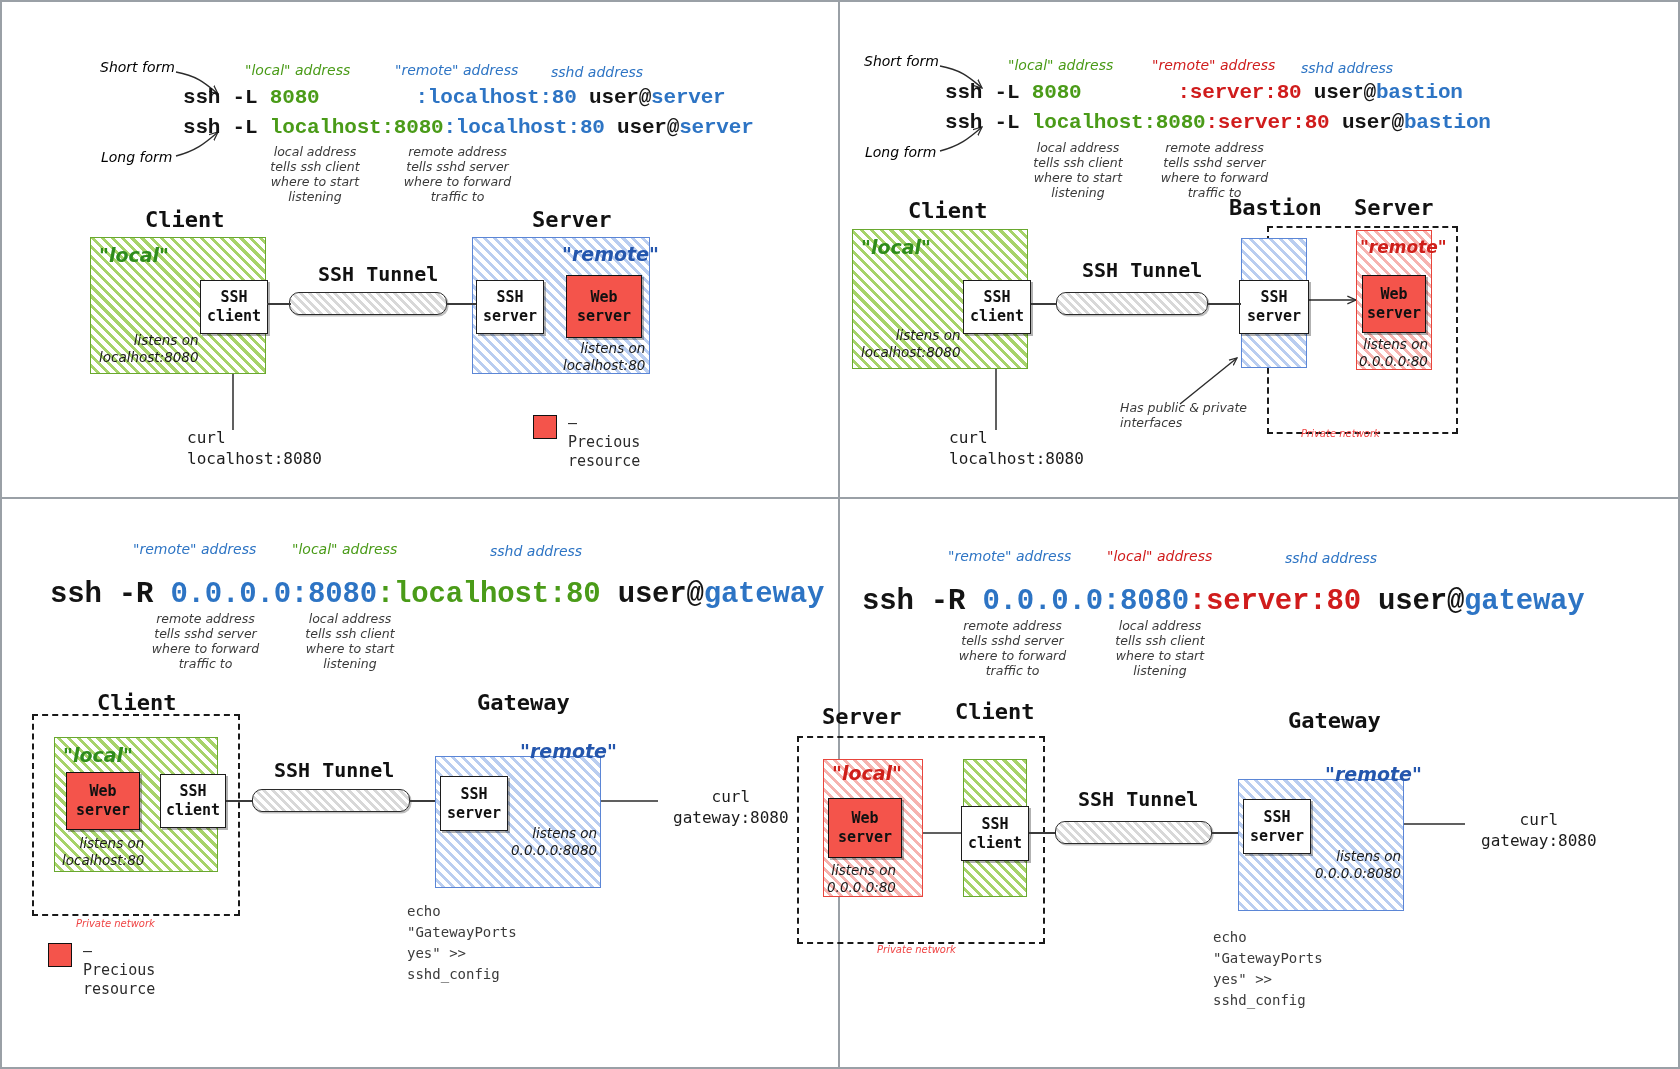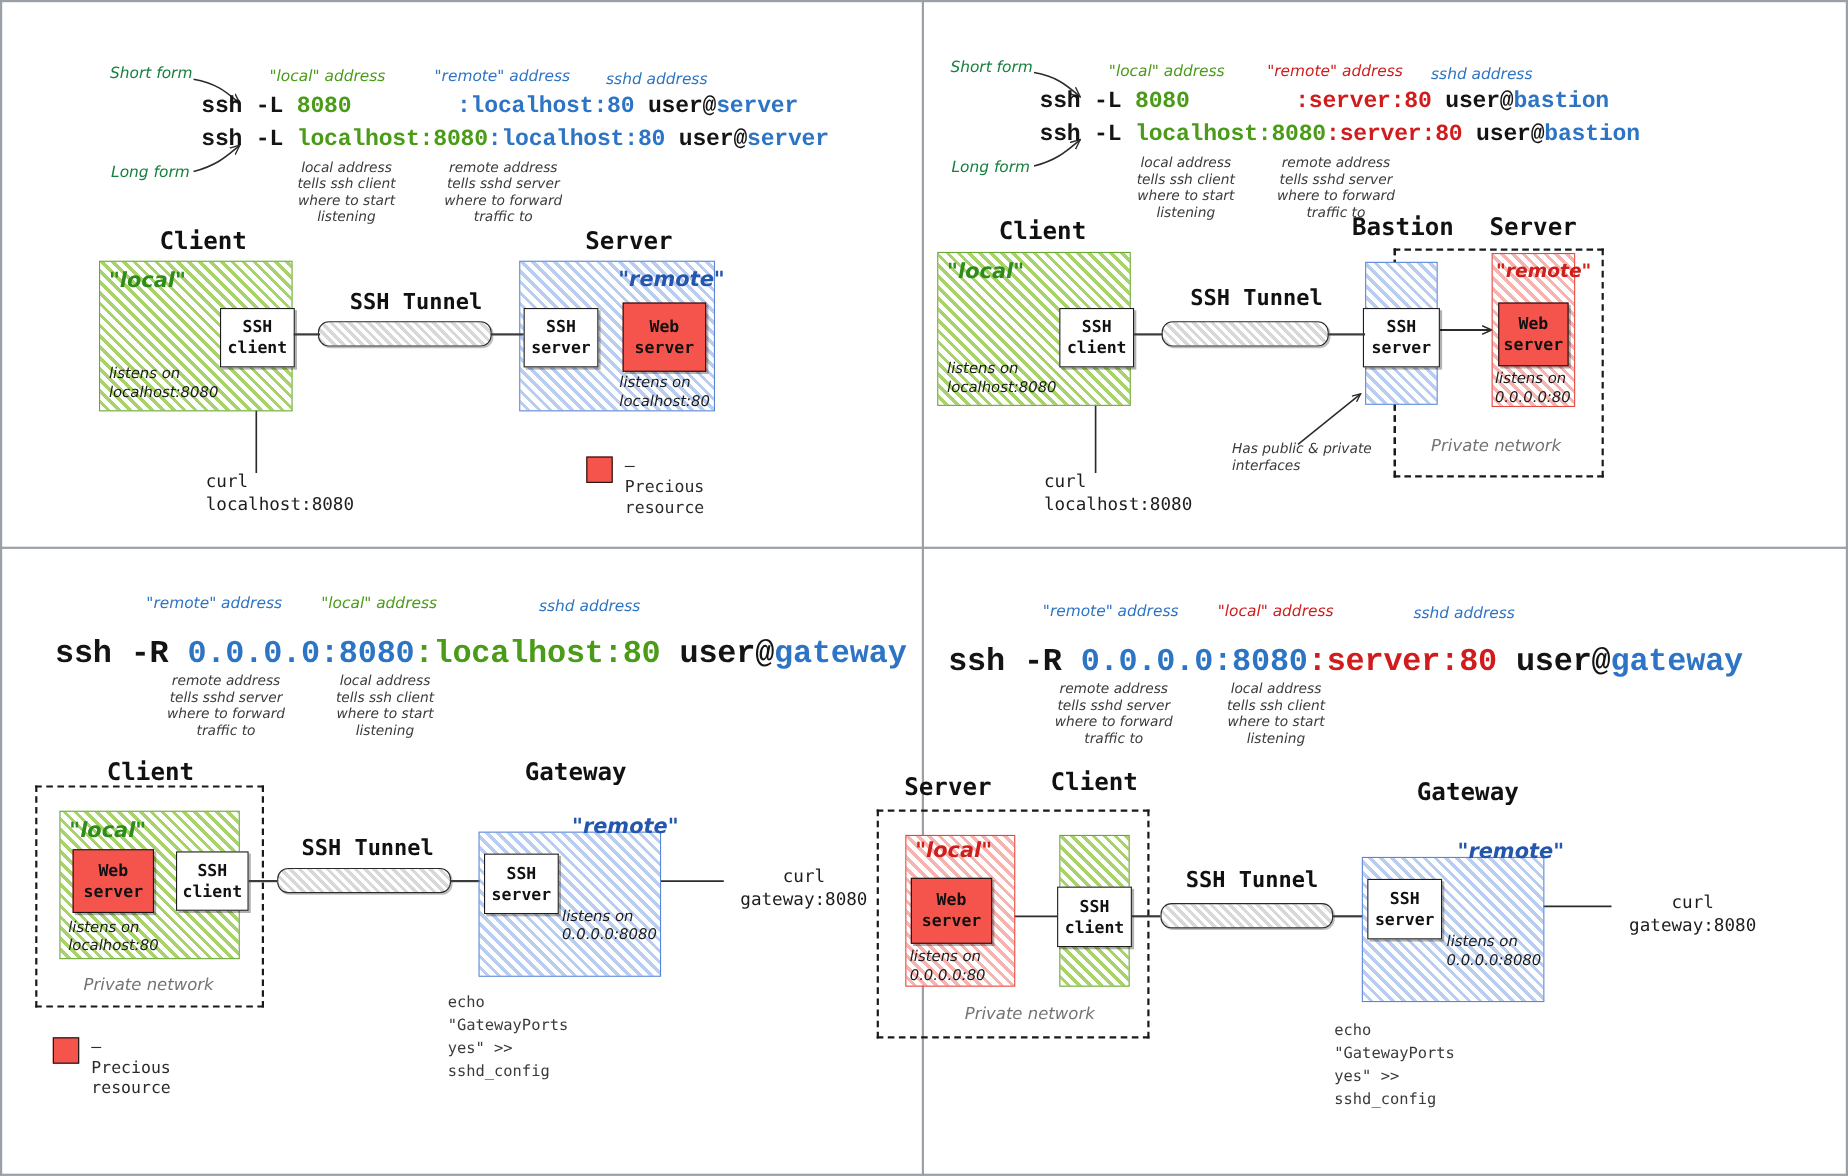--- a/index.html
+++ b/index.html
@@ -22,21 +22,21 @@
   .cmd.big{font-size:29px;}
   .g{color:#4a9b18;}
   .b{color:#2d74c4;}
   .r{color:#d01c1c;}
 
   .lbl{position:absolute;font-family:"DejaVu Sans",sans-serif;font-style:italic;
        font-size:14px;white-space:nowrap;}
   .lbl.g{color:#4a9b18;}
   .lbl.b{color:#2d74c4;}
   .lbl.r{color:#d01c1c;}
-  .lbl.k{color:#15803d;}
+  .lbl.k{color:#000000;}
 
   .note{position:absolute;font-family:"DejaVu Sans",sans-serif;font-style:italic;
         font-size:12.5px;line-height:15px;color:#3a3a3a;text-align:center;white-space:pre-line;}
 
   .title{position:absolute;font-family:"DejaVu Sans Mono",monospace;font-size:22px;
          font-weight:bold;color:#111;white-space:nowrap;}
 
   .termtext{position:absolute;font-family:"DejaVu Sans Mono",monospace;font-size:16px;
             color:#1c1c1c;white-space:pre-line;line-height:21px;margin-left:41px;}
   .termtext.sm{font-size:14px;color:#3a3a3a;}
@@ -57,37 +57,37 @@
   .zonelbl.r{color:#cf1f1a;}
 
   .svcbox{position:absolute;box-sizing:border-box;background:#fff;border:1.8px solid #1c1c1c;
           display:flex;align-items:center;justify-content:center;text-align:center;
           font-family:"DejaVu Sans Mono",monospace;font-size:15px;font-weight:bold;
           line-height:19px;color:#111;white-space:pre-line;
           box-shadow:2px 2px 0 rgba(0,0,0,.30);}
   .svcbox.web{background:#f4544b;border-color:#121212;color:#111;}
 
   .listen{position:absolute;font-family:"DejaVu Sans",sans-serif;font-style:italic;
-          font-size:13.5px;line-height:17px;color:#1b1b1b;white-space:pre-line;}
+          font-size:13.5px;line-height:17px;color:#1b1b1b;white-space:pre-line;text-align:right;}
 
   
   .tunnel{position:absolute;box-sizing:border-box;border:1.7px solid #2b2b2b;border-radius:10px;
     background:repeating-linear-gradient(45deg,#fff 0 3px,#d8d8d8 3px 6px),
                repeating-linear-gradient(-45deg,#fff 0 3px,#d8d8d8 3px 6px);
     box-shadow:1.5px 1.5px 0 rgba(0,0,0,.25);}
   .tunnellbl{position:absolute;font-family:"DejaVu Sans Mono",monospace;font-size:20px;
              font-weight:bold;color:#111;white-space:nowrap;}
 
   .wire{position:absolute;background:#3b3b3b;height:1.8px;}
 
   .dashbox{position:absolute;box-sizing:border-box;border:2.4px dashed #1a1a1a;}
   .dashline{position:absolute;width:0;border-left:2.4px dashed #1a1a1a;}
 
   .privlbl{position:absolute;font-family:"DejaVu Sans",sans-serif;font-style:italic;
-           font-size:15px;color:#737373;white-space:nowrap;}
+           font-size:10px;color:#ef4444;white-space:nowrap;margin-top:32px;}
 
   .legendsq{position:absolute;width:22px;height:22px;background:#f4544b;border:1.5px solid #111;}
   .legendtxt{position:absolute;font-family:"DejaVu Sans Mono",monospace;font-size:15px;
              color:#2b2b2b;line-height:19px;white-space:pre-line;}
 
   svg.ov{position:absolute;left:0;top:0;width:1680px;height:1069px;pointer-events:none;overflow:visible;}
 </style>
 </head>
 <body>
 

